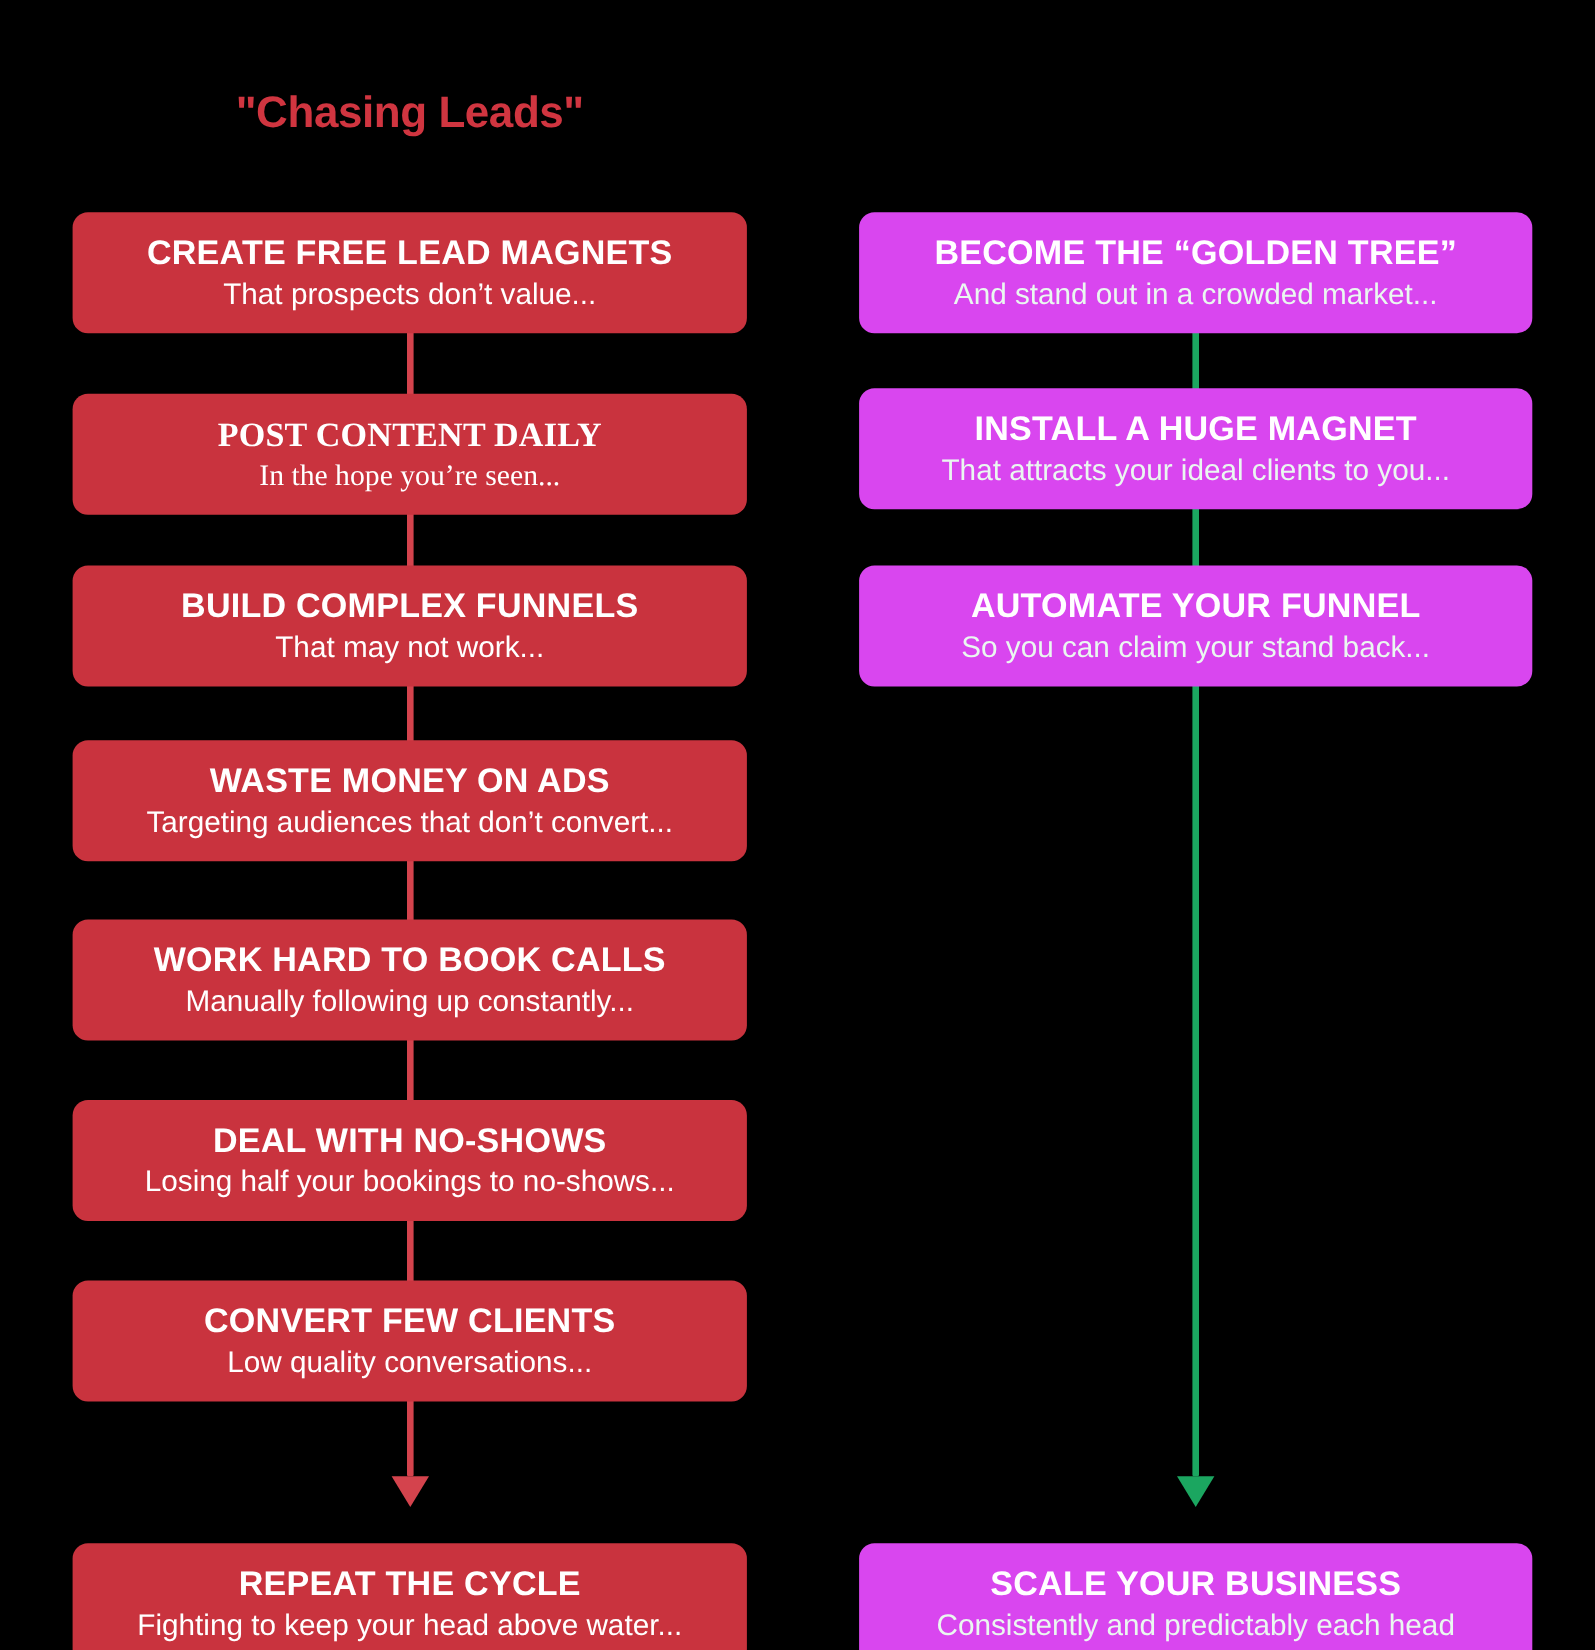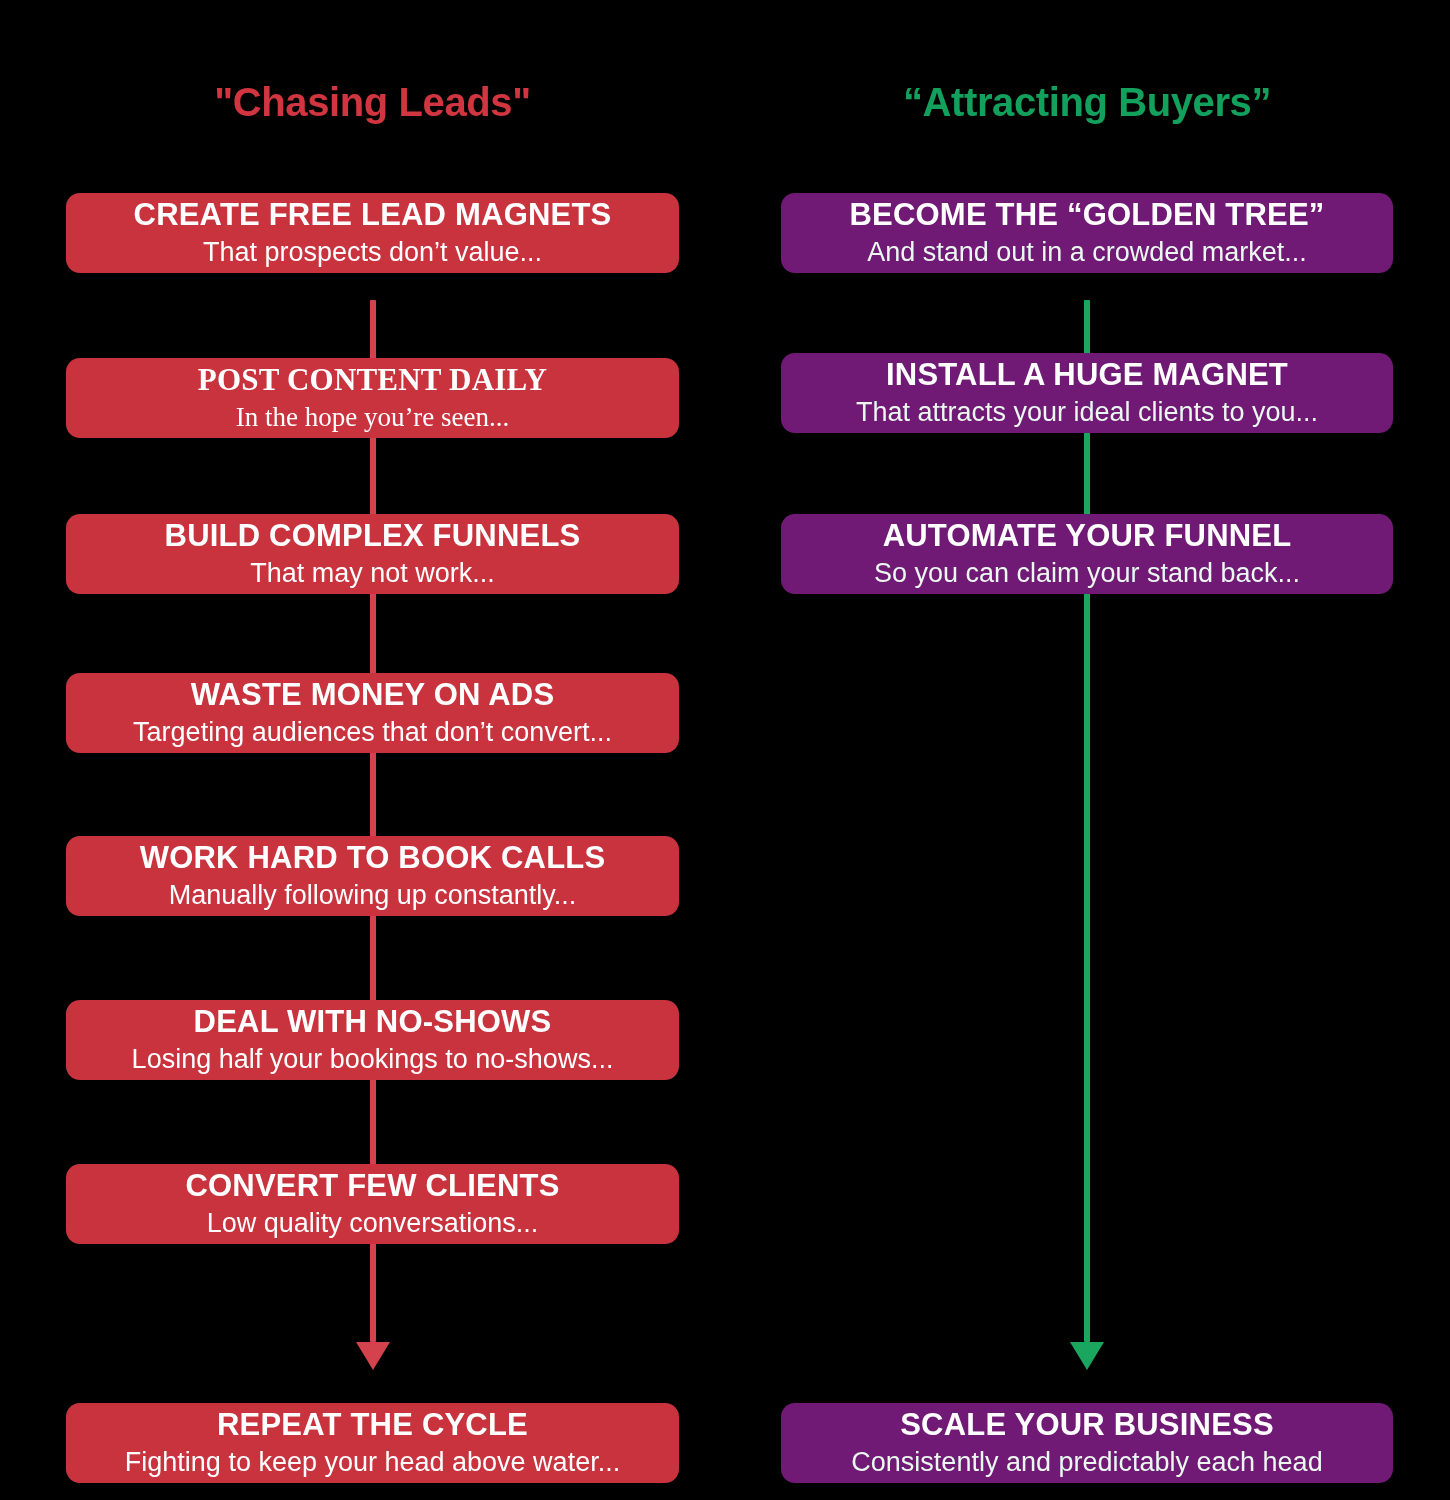--- a/index.html
+++ b/index.html
@@ -80,33 +80,33 @@
   .arrowhead--green {
     top: 1342px;
     border-top: 28px solid #1BA660;
   }
 
   
   .card {
     position: absolute;
     left: 0;
     width: 100%;
-    height: 80px;
+    height: 110px;
     border-radius: 14px;
     box-sizing: border-box;
     display: flex;
     flex-direction: column;
     align-items: center;
     justify-content: center;
     text-align: center;
     overflow: hidden;
     padding: 2px 12px;
   }
   .card--red   { background: #C9333E; }
-  .card--green { background: #701a75; }
+  .card--green { background: #d946ef; }
 
   .card-title {
     color: #FFFFFF;
     font-size: 31px;
     font-weight: 800;
     letter-spacing: 0.2px;
     line-height: 1.06;
     white-space: nowrap;
   }
   .card-sub {
@@ -169,21 +169,20 @@
 
     <div class="card card--red" style="top:1403px;">
       <div class="card-title">REPEAT THE CYCLE</div>
       <div class="card-sub">Fighting to keep your head above water...</div>
     </div>
 
   </div>
 
   <div class="column column--right">
 
-    <div class="col-title col-title--green">“Attracting Buyers”</div>
 
     <div class="spine spine--green spine--right"></div>
 
     <div class="arrowhead arrowhead--green"></div>
 
     <div class="card card--green" style="top:193px;">
       <div class="card-title">BECOME THE “GOLDEN TREE”</div>
       <div class="card-sub">And stand out in a crowded market...</div>
     </div>
 

